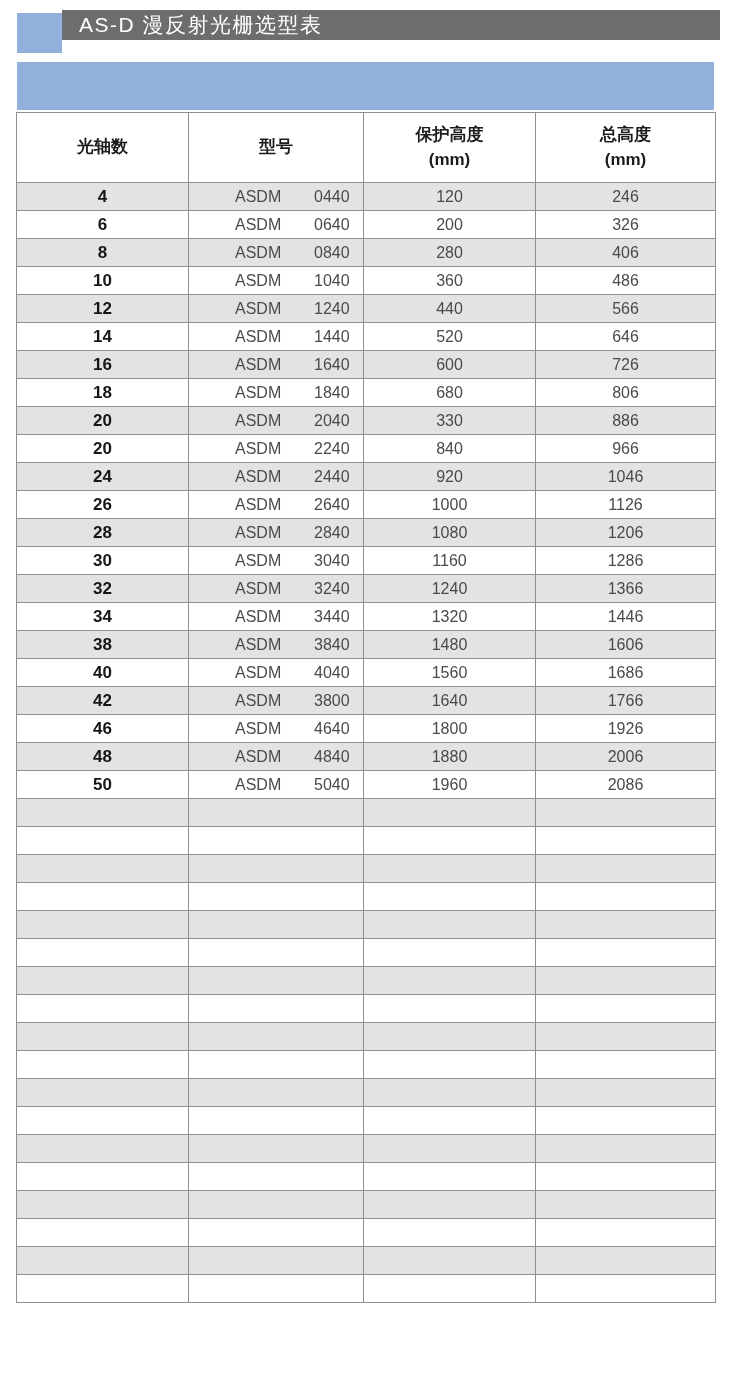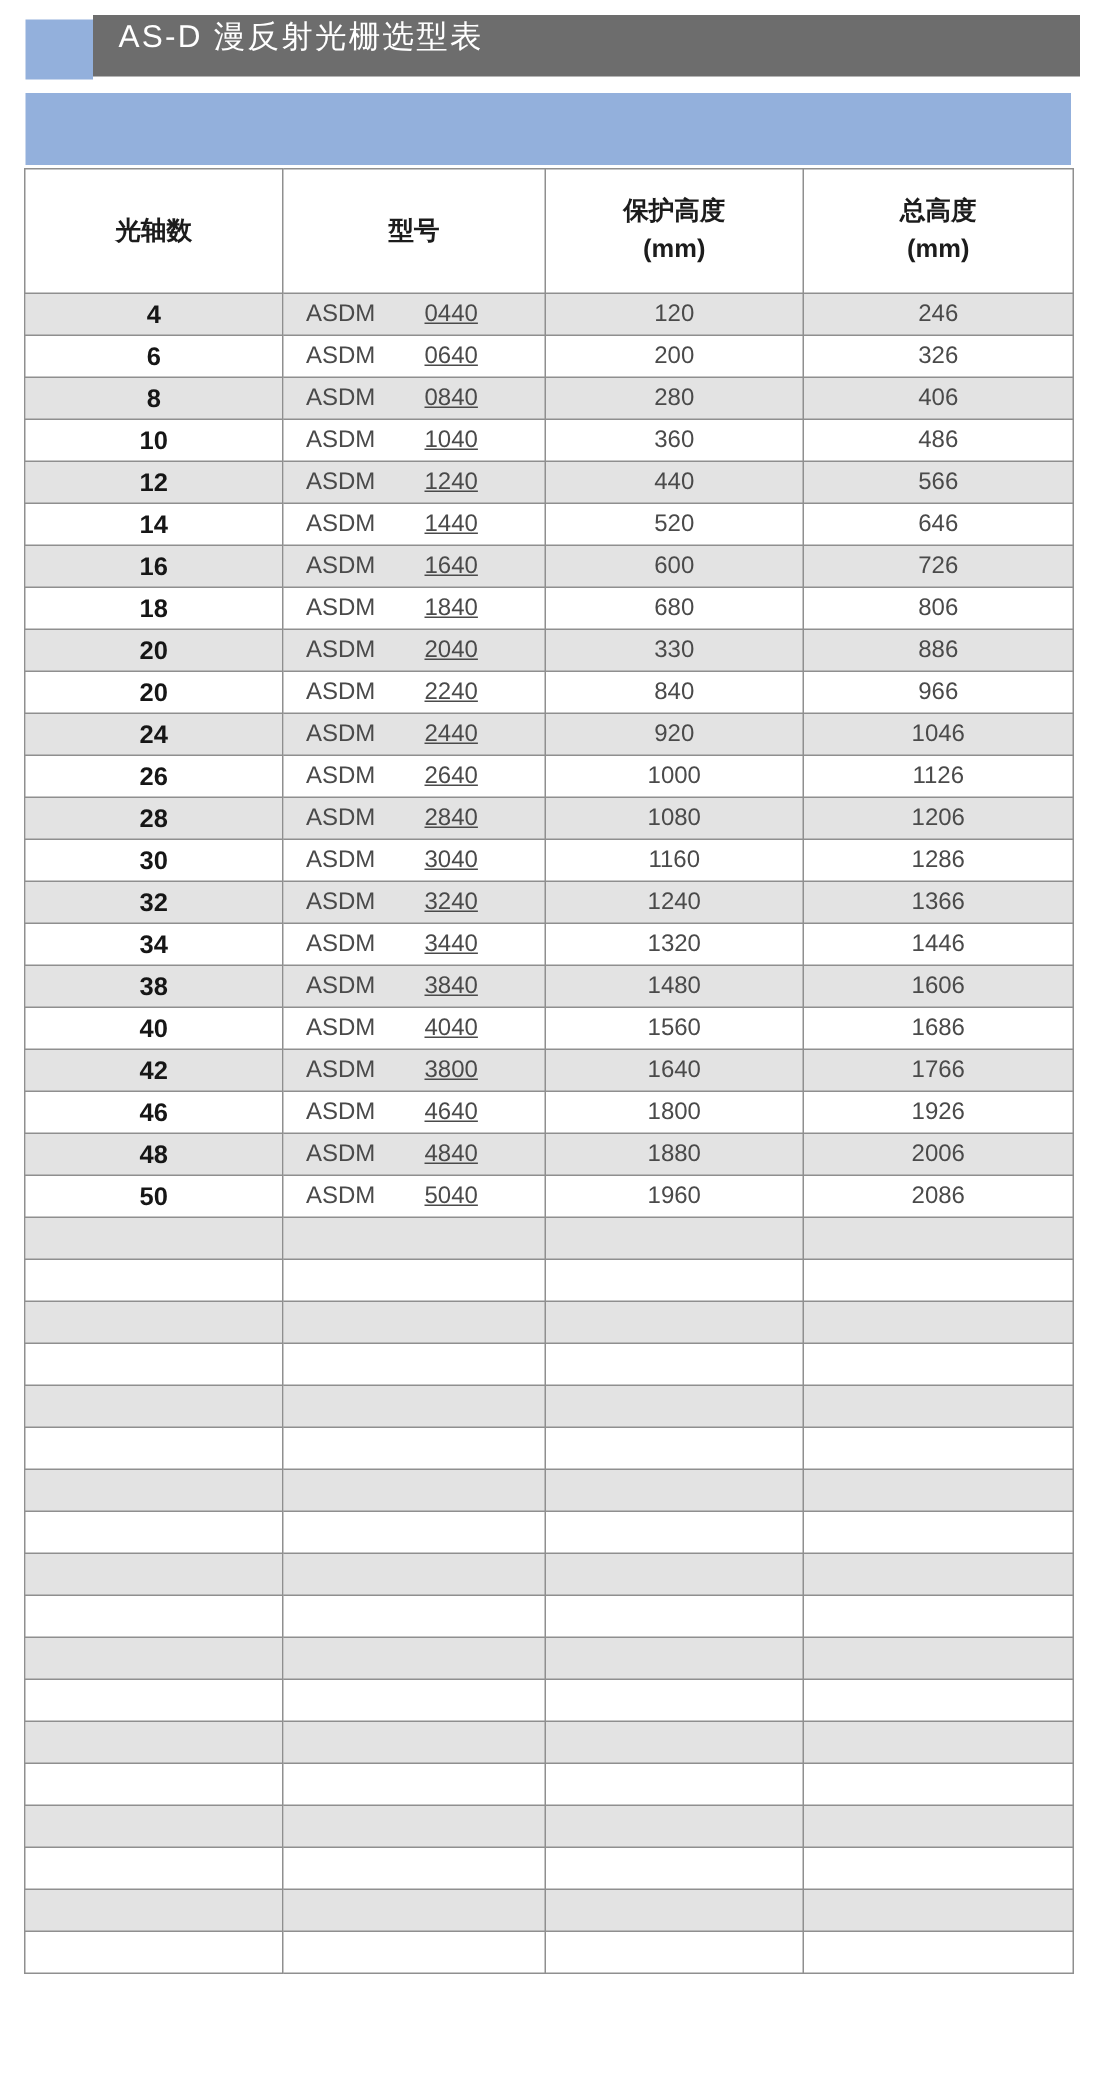--- a/index.html
+++ b/index.html
@@ -8,62 +8,62 @@
     background:#ffffff;
     font-family:"Liberation Sans","DejaVu Sans",sans-serif;
     position:relative;
     overflow:hidden;
   }
   .title-accent{
     position:absolute;left:17px;top:13px;width:45px;height:40px;
     background:var(--accent_blue,#93b0dc);
   }
   .title-bar{
-    position:absolute;left:62px;top:10px;width:658px;height:41px;
+    position:absolute;left:62px;top:10px;width:658px;height:30px;
     background:var(--bar_gray,#6d6d6d);
     color:#ffffff;
-    display:flex;
+    display:flex;align-items:center;
     padding-left:17px;box-sizing:border-box;
     font-size:21px;letter-spacing:1.5px;
   }
   .banner{
     position:absolute;left:17px;top:62px;width:697px;height:48px;
     background:var(--accent_blue,#93b0dc);
   }
   table.sel-table{
     position:absolute;left:16px;top:112px;
     width:699px;
     border-collapse:collapse;
     table-layout:fixed;
   }
   .sel-table th,.sel-table td{
     border:1px solid var(--border_gray,#8f8f8f);
     padding:0;
     overflow:hidden;
     box-sizing:border-box;
   }
-  .sel-table thead tr{height:83px;}
+  .sel-table thead tr{height:70px;}
   .sel-table th{
     background:#ffffff;
     font-size:17px;font-weight:bold;color:#1c1c1c;
     text-align:center;line-height:1.45;vertical-align:middle;
   }
   .sel-table tbody tr{height:28px;}
   .sel-table tbody tr:nth-child(odd){background:var(--stripe_gray,#e3e3e3);}
   .sel-table tbody tr:nth-child(even){background:#ffffff;}
   td.axes{
     text-align:center;font-weight:bold;font-size:17px;color:#161616;
     vertical-align:middle;
   }
   td.model{
     font-size:16px;color:#4a4a4a;vertical-align:middle;
     padding-left:15px;
   }
-  td.model .mprefix{display:inline-block;width:79px;}
-  td.model .mnum{display:inline-block;text-decoration:underline;}
+  td.model .mprefix{display:inline-block;width:79px;margin-left:31px;}
+  td.model .mnum{display:inline-block;}
   td.val{
     text-align:center;font-size:16px;color:#4a4a4a;vertical-align:middle;
   }
 </style>
 </head>
 <body>
 
 <div class="title-accent"></div>
 
 <div class="title-bar">

